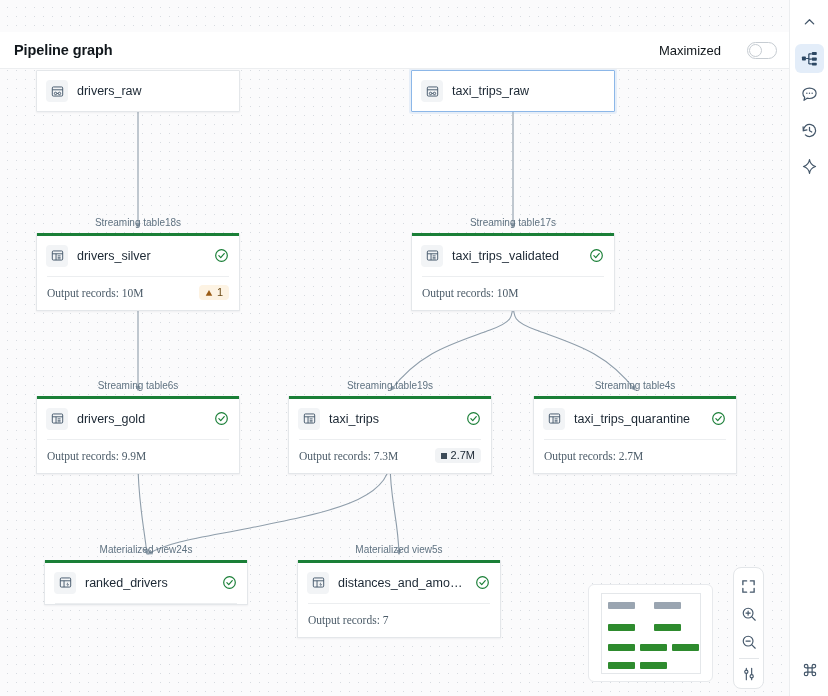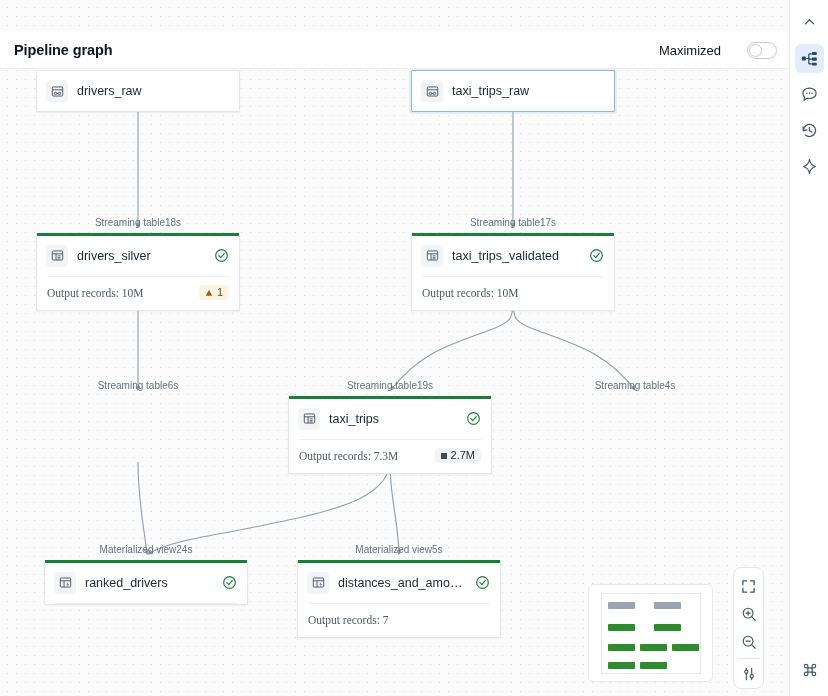--- a/index.html
+++ b/index.html
@@ -371,20 +371,42 @@
             <div class="node-foot">
               <span class="out-records">Output records: 10M</span>
             </div>
           </div>
         </div>
         <div class="node" style="left: 36px; top: 380px; width: 204px;">
           <div class="node-meta">
             <span>Streaming table</span>
             <span class="dur">6s</span>
           </div>
+          <div class="node-box topbar">
+            <div class="node-head">
+              <span class="node-icon">
+                <svg width="13" height="13" viewBox="0 0 16 16" fill="none" stroke="#44576a" stroke-width="1.15">
+                  <rect x="1.6" y="2.4" width="12.8" height="11.2" rx="1.3"></rect>
+                  <path d="M1.6 5.9 H14.4 M6.2 5.9 V13.6"></path>
+                  <path d="M8.2 8.4 h3.6 M8.2 10.3 h3.6 M8.2 12.1 h3.6" stroke-width="1"></path>
+                </svg>
+              </span>
+              <span class="node-name">drivers_gold</span>
+              <span class="status-ok">
+                <svg width="15" height="15" viewBox="0 0 16 16" fill="none" stroke="#1a7f37" stroke-width="1.25">
+                  <circle cx="8" cy="8" r="6.2"></circle>
+                  <path d="M5.2 8.2 L7.2 10.2 L10.9 5.9" stroke-linecap="round" stroke-linejoin="round"></path>
+                </svg>
+              </span>
+            </div>
+            <div class="node-sep"></div>
+            <div class="node-foot">
+              <span class="out-records">Output records: 9.9M</span>
+            </div>
+          </div>
         </div>
         <div class="node" style="left: 288px; top: 380px; width: 204px;">
           <div class="node-meta">
             <span>Streaming table</span>
             <span class="dur">19s</span>
           </div>
           <div class="node-box topbar">
             <div class="node-head">
               <span class="node-icon">
                 <svg width="13" height="13" viewBox="0 0 16 16" fill="none" stroke="#44576a" stroke-width="1.15">
@@ -408,20 +430,42 @@
                 <span class="sq"></span>
                 <span>2.7M</span>
               </span>
             </div>
           </div>
         </div>
         <div class="node" style="left: 533px; top: 380px; width: 204px;">
           <div class="node-meta">
             <span>Streaming table</span>
             <span class="dur">4s</span>
+          </div>
+          <div class="node-box topbar">
+            <div class="node-head">
+              <span class="node-icon">
+                <svg width="13" height="13" viewBox="0 0 16 16" fill="none" stroke="#44576a" stroke-width="1.15">
+                  <rect x="1.6" y="2.4" width="12.8" height="11.2" rx="1.3"></rect>
+                  <path d="M1.6 5.9 H14.4 M6.2 5.9 V13.6"></path>
+                  <path d="M8.2 8.4 h3.6 M8.2 10.3 h3.6 M8.2 12.1 h3.6" stroke-width="1"></path>
+                </svg>
+              </span>
+              <span class="node-name">taxi_trips_quarantine</span>
+              <span class="status-ok">
+                <svg width="15" height="15" viewBox="0 0 16 16" fill="none" stroke="#1a7f37" stroke-width="1.25">
+                  <circle cx="8" cy="8" r="6.2"></circle>
+                  <path d="M5.2 8.2 L7.2 10.2 L10.9 5.9" stroke-linecap="round" stroke-linejoin="round"></path>
+                </svg>
+              </span>
+            </div>
+            <div class="node-sep"></div>
+            <div class="node-foot">
+              <span class="out-records">Output records: 2.7M</span>
+            </div>
           </div>
         </div>
         <div class="node" style="left: 44px; top: 544px; width: 204px;">
           <div class="node-meta">
             <span>Materialized view</span>
             <span class="dur">24s</span>
           </div>
           <div class="node-box topbar">
             <div class="node-head">
               <span class="node-icon">

